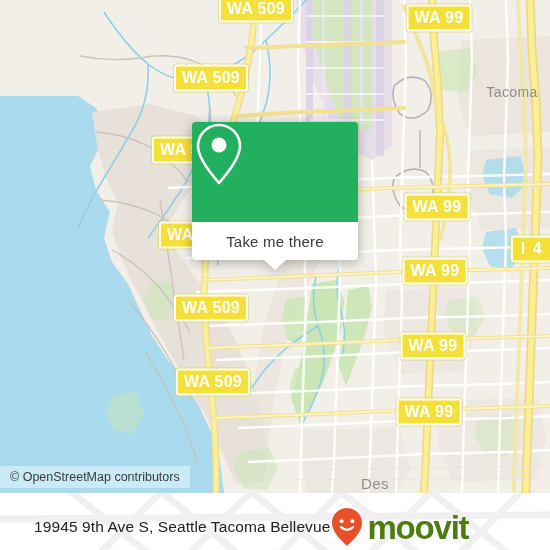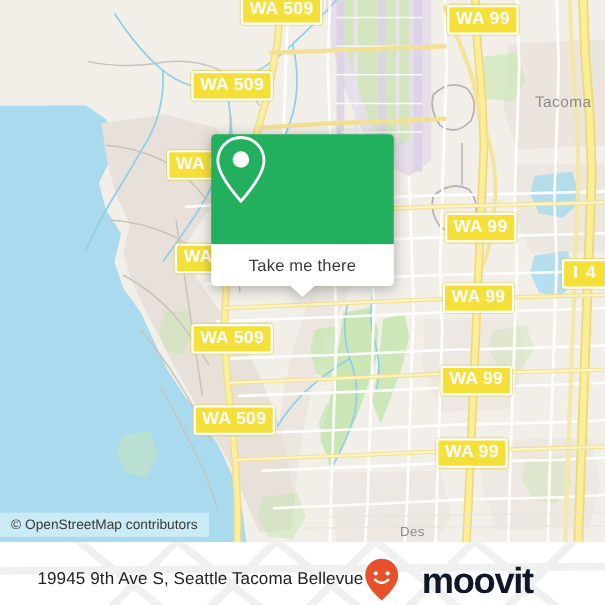--- a/index.html
+++ b/index.html
@@ -42,21 +42,21 @@
   .map-label {
     position: absolute;
     color: #8c8c8c;
     font-family: "Liberation Sans", sans-serif;
     font-size: 14px;
     letter-spacing: 0.4px;
     white-space: nowrap;
     pointer-events: none;
   }
   .map-label.small {
-    font-size: 12px;
+    font-size: 15px;
     padding-left: 40px;
   }
 
   
   .shield {
     position: absolute;
     transform: translate(-50%, -50%);
     background: #f5e03a;
     border: 2px solid #ffffff;
     border-radius: 3px;
@@ -165,27 +165,26 @@
     z-index: 2;
   }
   #brand {
     position: relative;
     display: flex;
     align-items: center;
     gap: 3px;
     z-index: 2;
   }
   #brand-text {
-    color: #0f172a;
+    color: #4d7c0f;
     font-family: "Liberation Sans", sans-serif;
     font-size: 33px;
     font-weight: bold;
     letter-spacing: -1.2px;
     line-height: 1;
-    margin-left: 16px;
   }
 </style>
 </head>
 <body>
 
 <div id="app">
 
   <div id="map">
 
     <svg width="550" height="493" viewBox="0 0 550 493">

